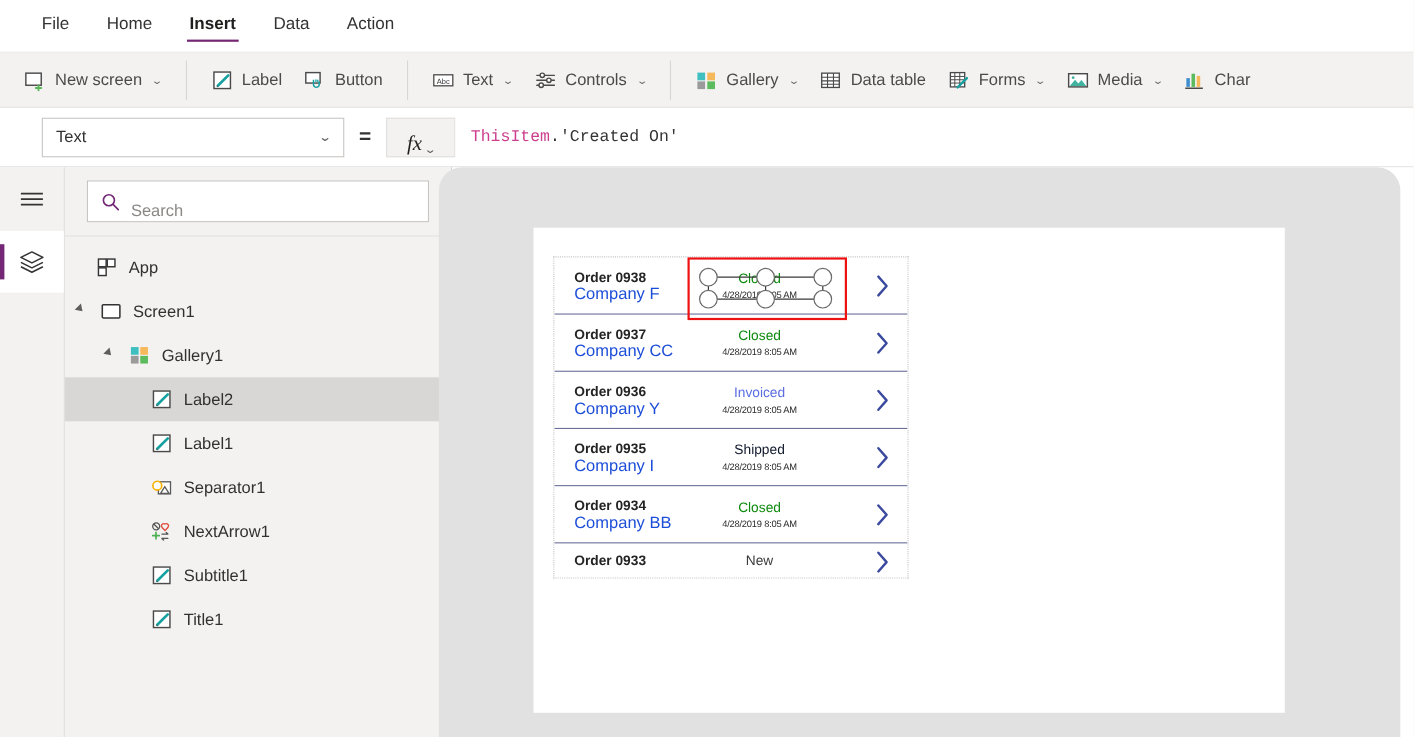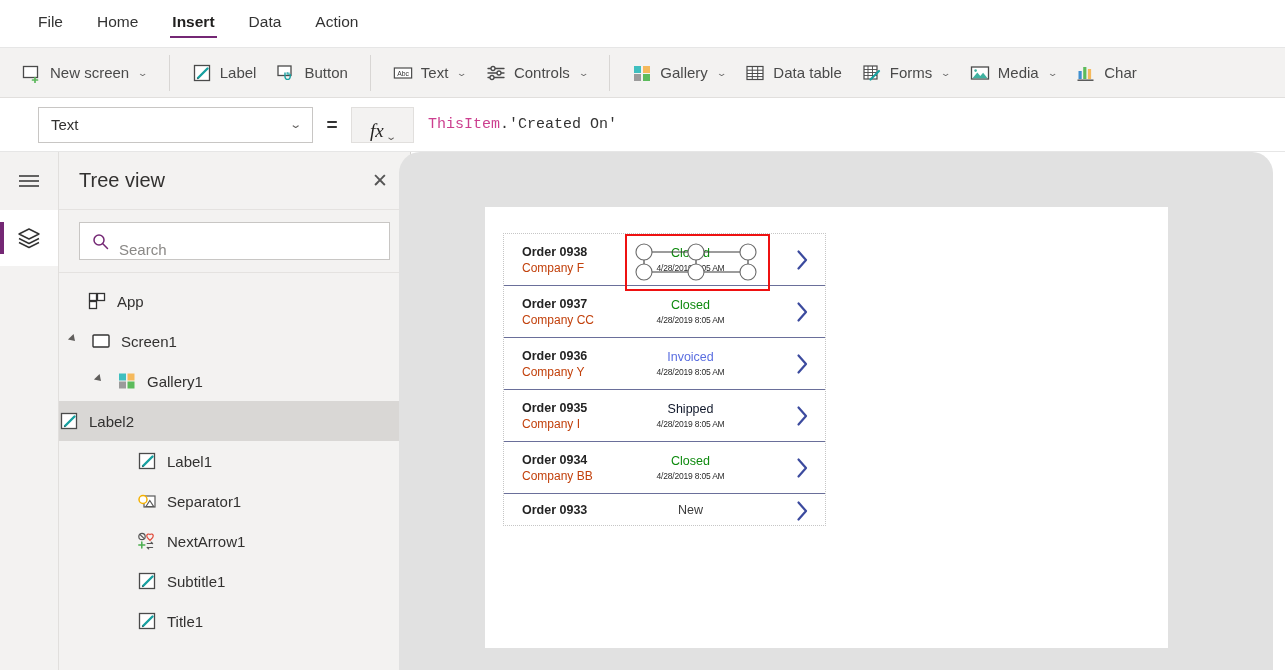--- a/index.html
+++ b/index.html
@@ -279,22 +279,22 @@
     box-sizing: border-box;
   }
   .g-title {
     font-size: 12.5px;
     font-weight: bold;
     color: #242424;
     line-height: 16px;
     white-space: nowrap;
   }
   .g-sub {
-    font-size: 12px;
-    color: #c2410c;
+    font-size: 15px;
+    color: #1d4ed8;
     line-height: 16px;
     white-space: nowrap;
   }
   .g-mid {
     flex: 1;
     text-align: center;
     padding-right: 10px;
     box-sizing: border-box;
   }
   .g-status {
@@ -491,24 +491,20 @@
     <div class="rail-tab">
       <svg width="26" height="24" viewBox="0 0 26 24">
         <path d="M13 3l10 5-10 5-10-5z" fill="#fff" stroke="#333" stroke-width="1.4" stroke-linejoin="round"></path>
         <path d="M3 12.5l10 5 10-5" fill="none" stroke="#333" stroke-width="1.4" stroke-linejoin="round"></path>
         <path d="M3 16.5l10 5 10-5" fill="none" stroke="#333" stroke-width="1.4" stroke-linejoin="round"></path>
       </svg>
     </div>
   </div>
 
   <div class="treepanel">
-    <div class="tree-header">
-      <span class="tree-title">Tree view</span>
-      <span class="close-x">✕</span>
-    </div>
     <div class="search-wrap">
       <div class="search-box">
         <svg width="17" height="17" viewBox="0 0 17 17">
           <circle cx="7" cy="7" r="5" fill="none" stroke="#742774" stroke-width="1.5"></circle>
           <path d="M10.8 10.8L15.5 15.5" stroke="#742774" stroke-width="1.5" stroke-linecap="round"></path>
         </svg>
         <span class="search-text">Search</span>
       </div>
     </div>
     <div class="tree-list">
@@ -536,21 +532,21 @@
         <span style="width:4px;flex:0 0 4px;"></span>
         <svg class="tree-ico" viewBox="0 0 20 20">
           <rect x="2" y="2.5" width="7" height="7" fill="#3fbfbf"></rect>
           <rect x="10.5" y="2.5" width="7" height="7" fill="#f5b95c"></rect>
           <rect x="2" y="10.5" width="7" height="7" fill="#9b9b9b"></rect>
           <rect x="10.5" y="10.5" width="7" height="7" fill="#5cbb5c"></rect>
         </svg>
         <span class="tree-label">Gallery1</span>
       </div>
 
-      <div class="tree-row selected" style="">
+      <div class="tree-row selected" style="padding-left:78px;">
         <svg class="tree-ico" viewBox="0 0 20 20">
           <rect x="2.5" y="2.5" width="15" height="15" fill="#fff" stroke="#4a4a4a" stroke-width="1.3"></rect>
           <path d="M6 15l9.5-9.5" stroke="#17a0a0" stroke-width="2.4" stroke-linecap="round"></path>
           <path d="M5 16.2l1.6-.6-1-1z" fill="#4a4a4a"></path>
         </svg>
         <span class="tree-label">Label2</span>
       </div>
 
       <div class="tree-row" style="padding-left:78px;">
         <svg class="tree-ico" viewBox="0 0 20 20">

